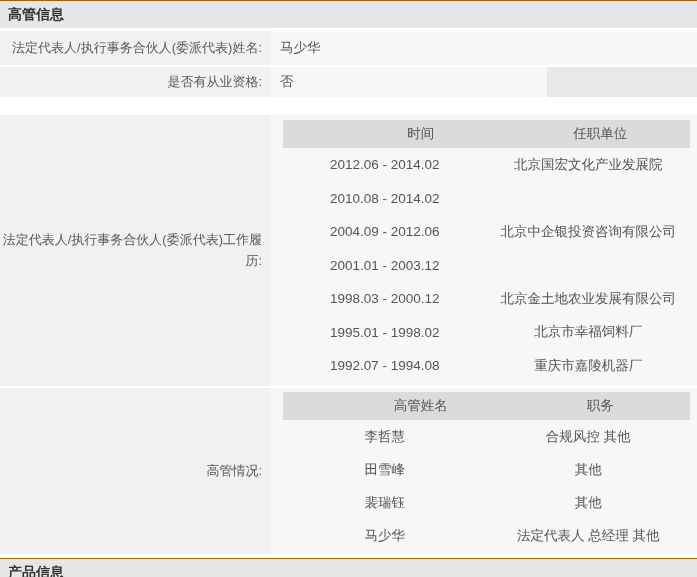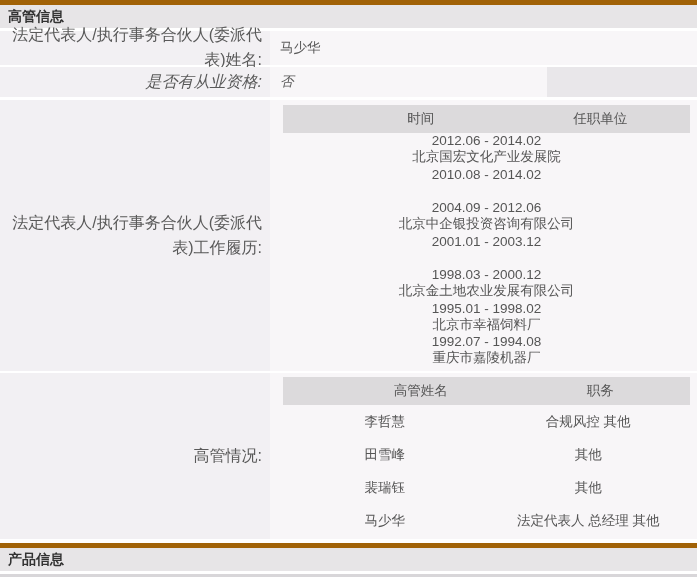--- a/index.html
+++ b/index.html
@@ -1,47 +1,47 @@
 <!DOCTYPE html>
 <html><head>
 <meta charset="utf-8">
 <style>
   * { margin:0; padding:0; box-sizing:border-box; }
   html,body { width:697px; height:577px; overflow:hidden; background:#ffffff;
     font-family:"Liberation Sans", sans-serif; color:#595959; }
 
   .section-bar { height:28px; background:#e7e5e7; display:flex; align-items:center;
     padding-left:8px; font-size:14px; font-weight:bold; color:#333333;
-    border-top:5px solid #a16207; margin-bottom:3px; }
+    border-top:1px solid #a16207; margin-bottom:3px; }
 
   .field-row { display:flex; margin-bottom:2px; }
   .label-cell { width:270px; background:#f2f0f3; display:flex; align-items:center;
-    justify-content:flex-end; padding-right:8px; font-size:16px; color:#595959; }
+    justify-content:flex-end; padding-right:8px; font-size:13px; color:#595959; }
   .label-cell .label-text { text-align:right; line-height:1.55; }
   .value-cell { flex:1; background:#f8f6f8; display:flex; align-items:center;
     padding-left:10px; font-size:13.5px; color:#595959; }
 
   .row-name { height:34px; margin-bottom:2px; }
-  .row-qual { height:30px; margin-bottom:3px;font-style:italic; }
+  .row-qual { height:30px; margin-bottom:18px; }
   .row-qual .value-cell { flex:0 0 277px; }
   .empty-block { flex:1; background:#e9e7ea; }
 
   .row-history { height:271px; margin-bottom:2px; }
   .row-execs   { height:166px; margin-bottom:4px; }
 
   .table-area { flex:1; background:#f8f6f8; padding:5px 7px 0 13px;
     display:block; }
   .row-execs .table-area { padding-top:4px; }
 
   .itable { width:100%; }
   .itable-header { height:28px; background:#dcdadc; display:flex;padding-left:48px; }
   .itable-header .icol { width:50%; text-align:center; line-height:28px;
     font-size:13.5px; color:#555555; white-space:nowrap; }
   .itable-row { display:flex; align-items:center; }
-  .row-history .itable-row { height:33.5px;flex-direction:column; }
+  .row-history .itable-row { height:33.5px; }
   .row-execs   .itable-row { height:33px; }
   .itable-row .icell { width:50%; text-align:center; font-size:13.5px;
     color:#555555; white-space:nowrap; }
 
   .bottom-strip { height:6px; background:#d8d6d9; }
 </style>
 </head>
 <body>
 
 <div class="section-bar">

